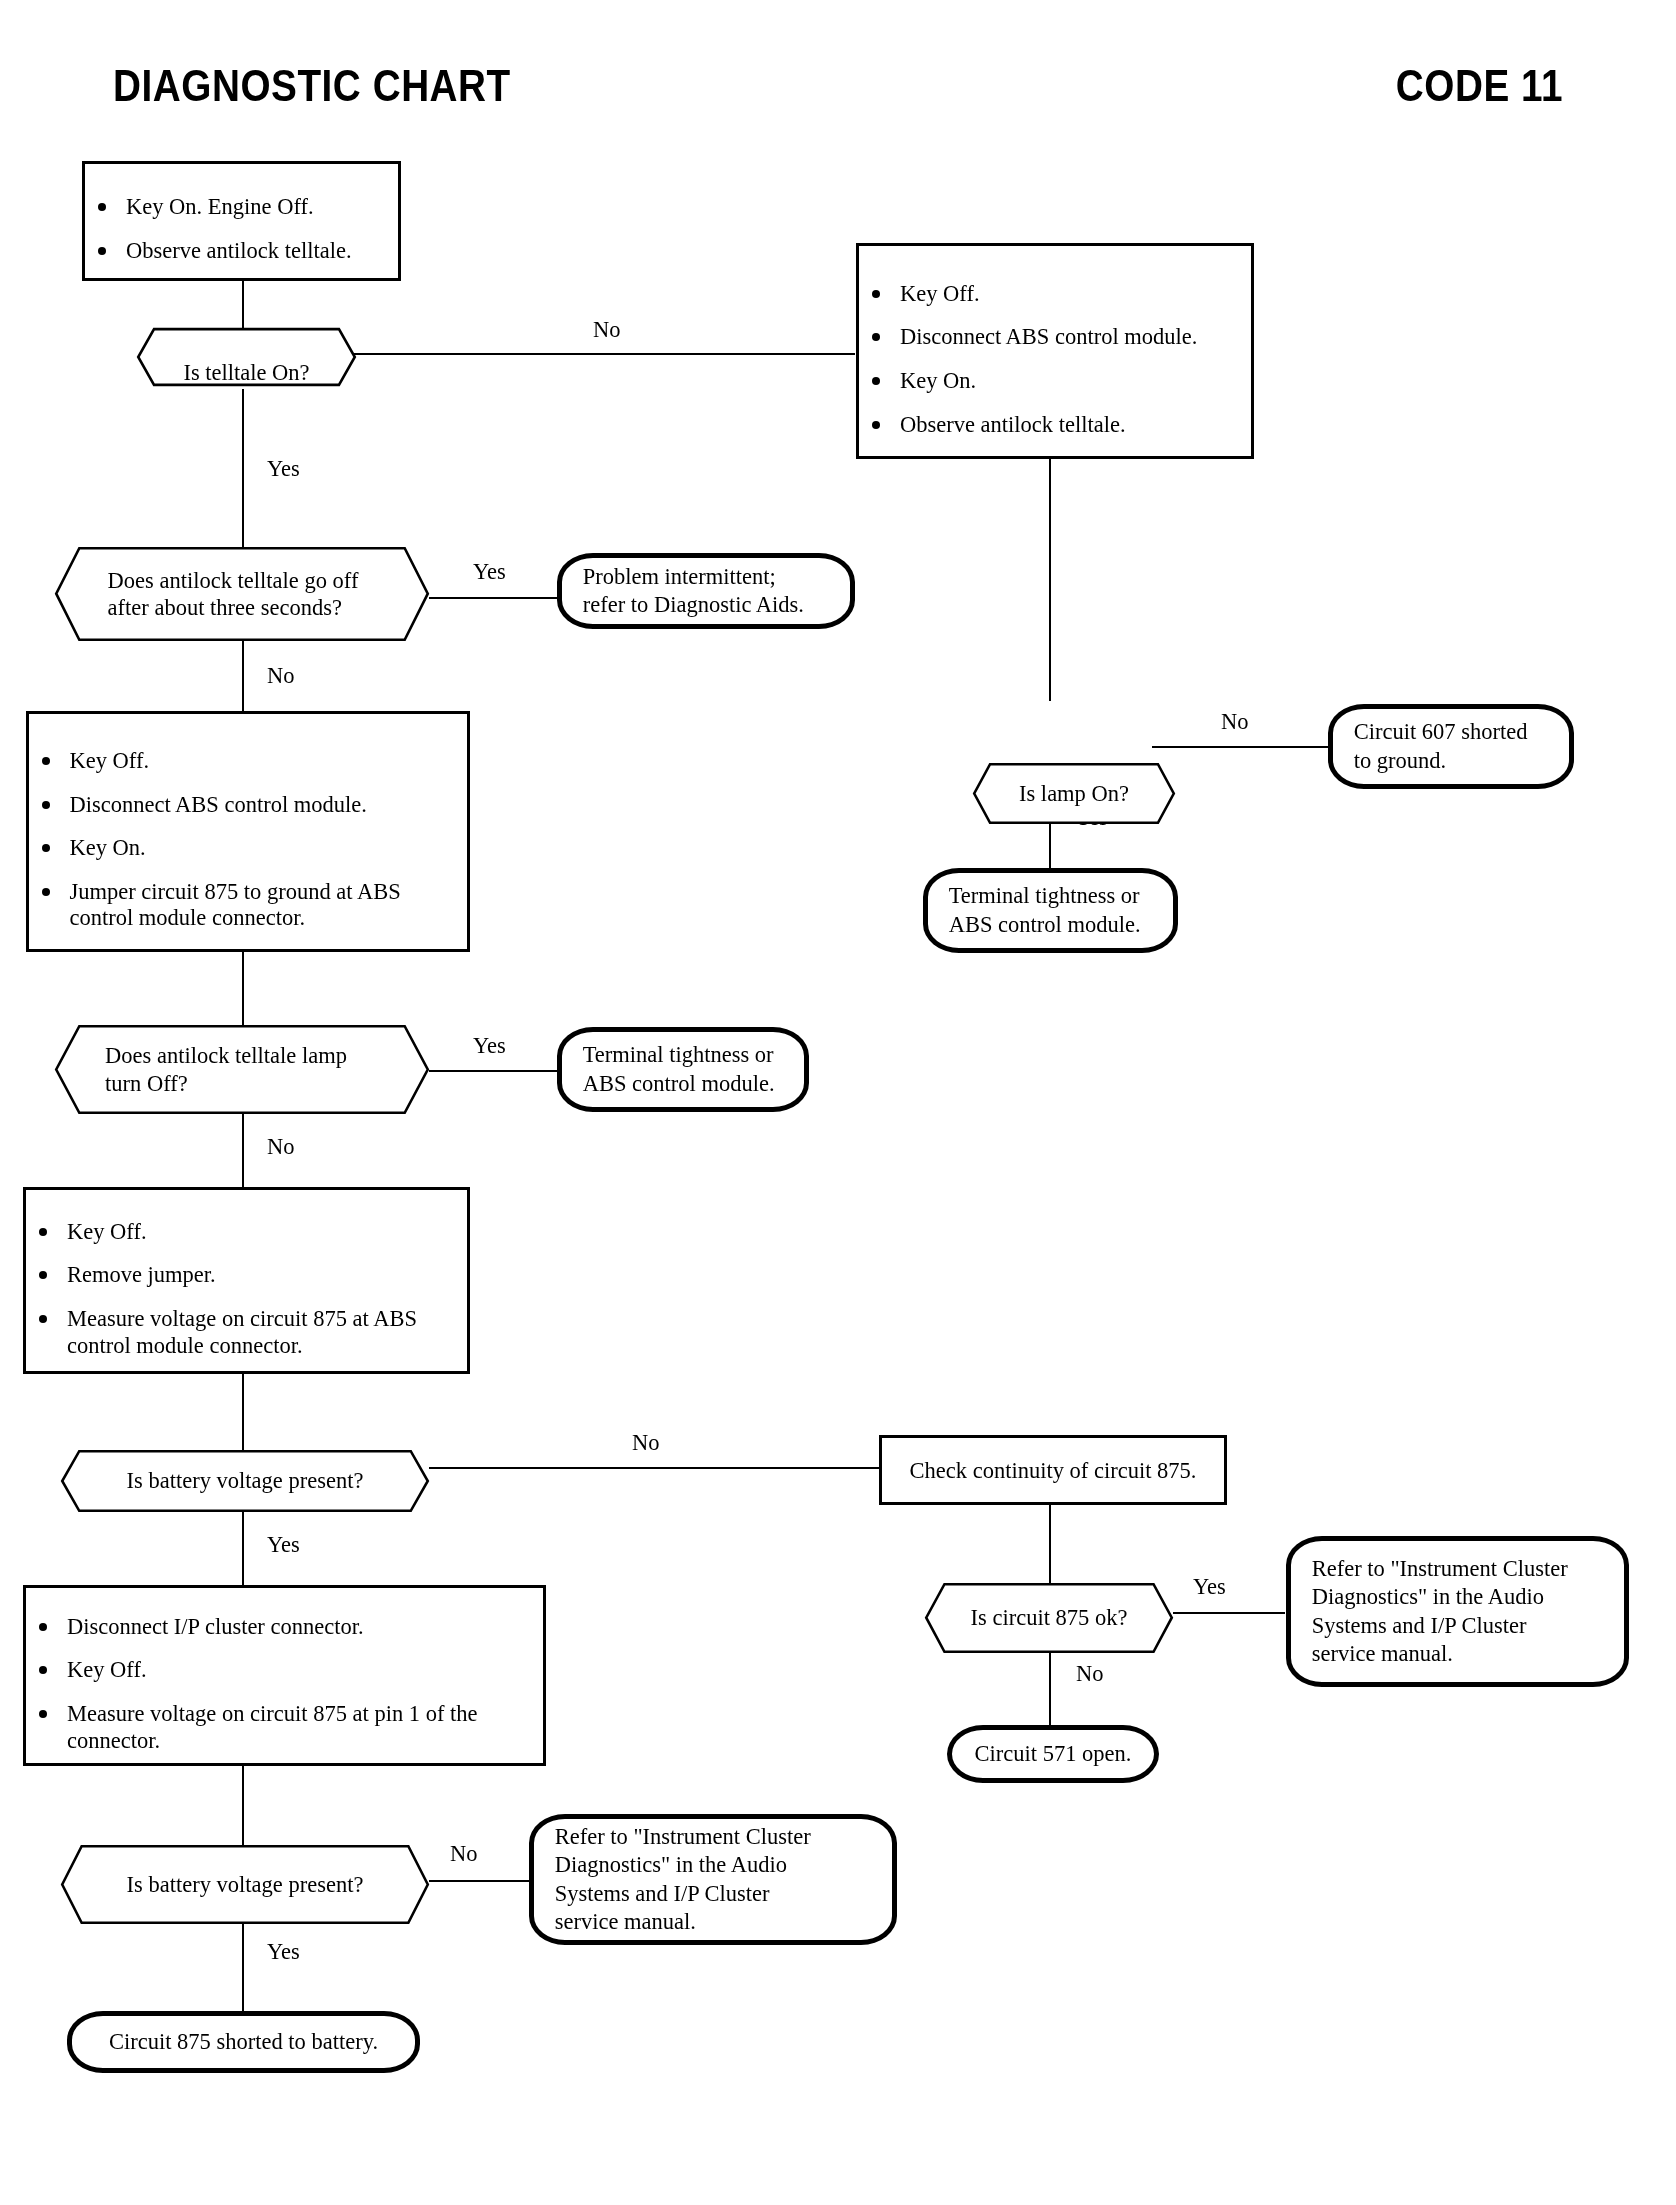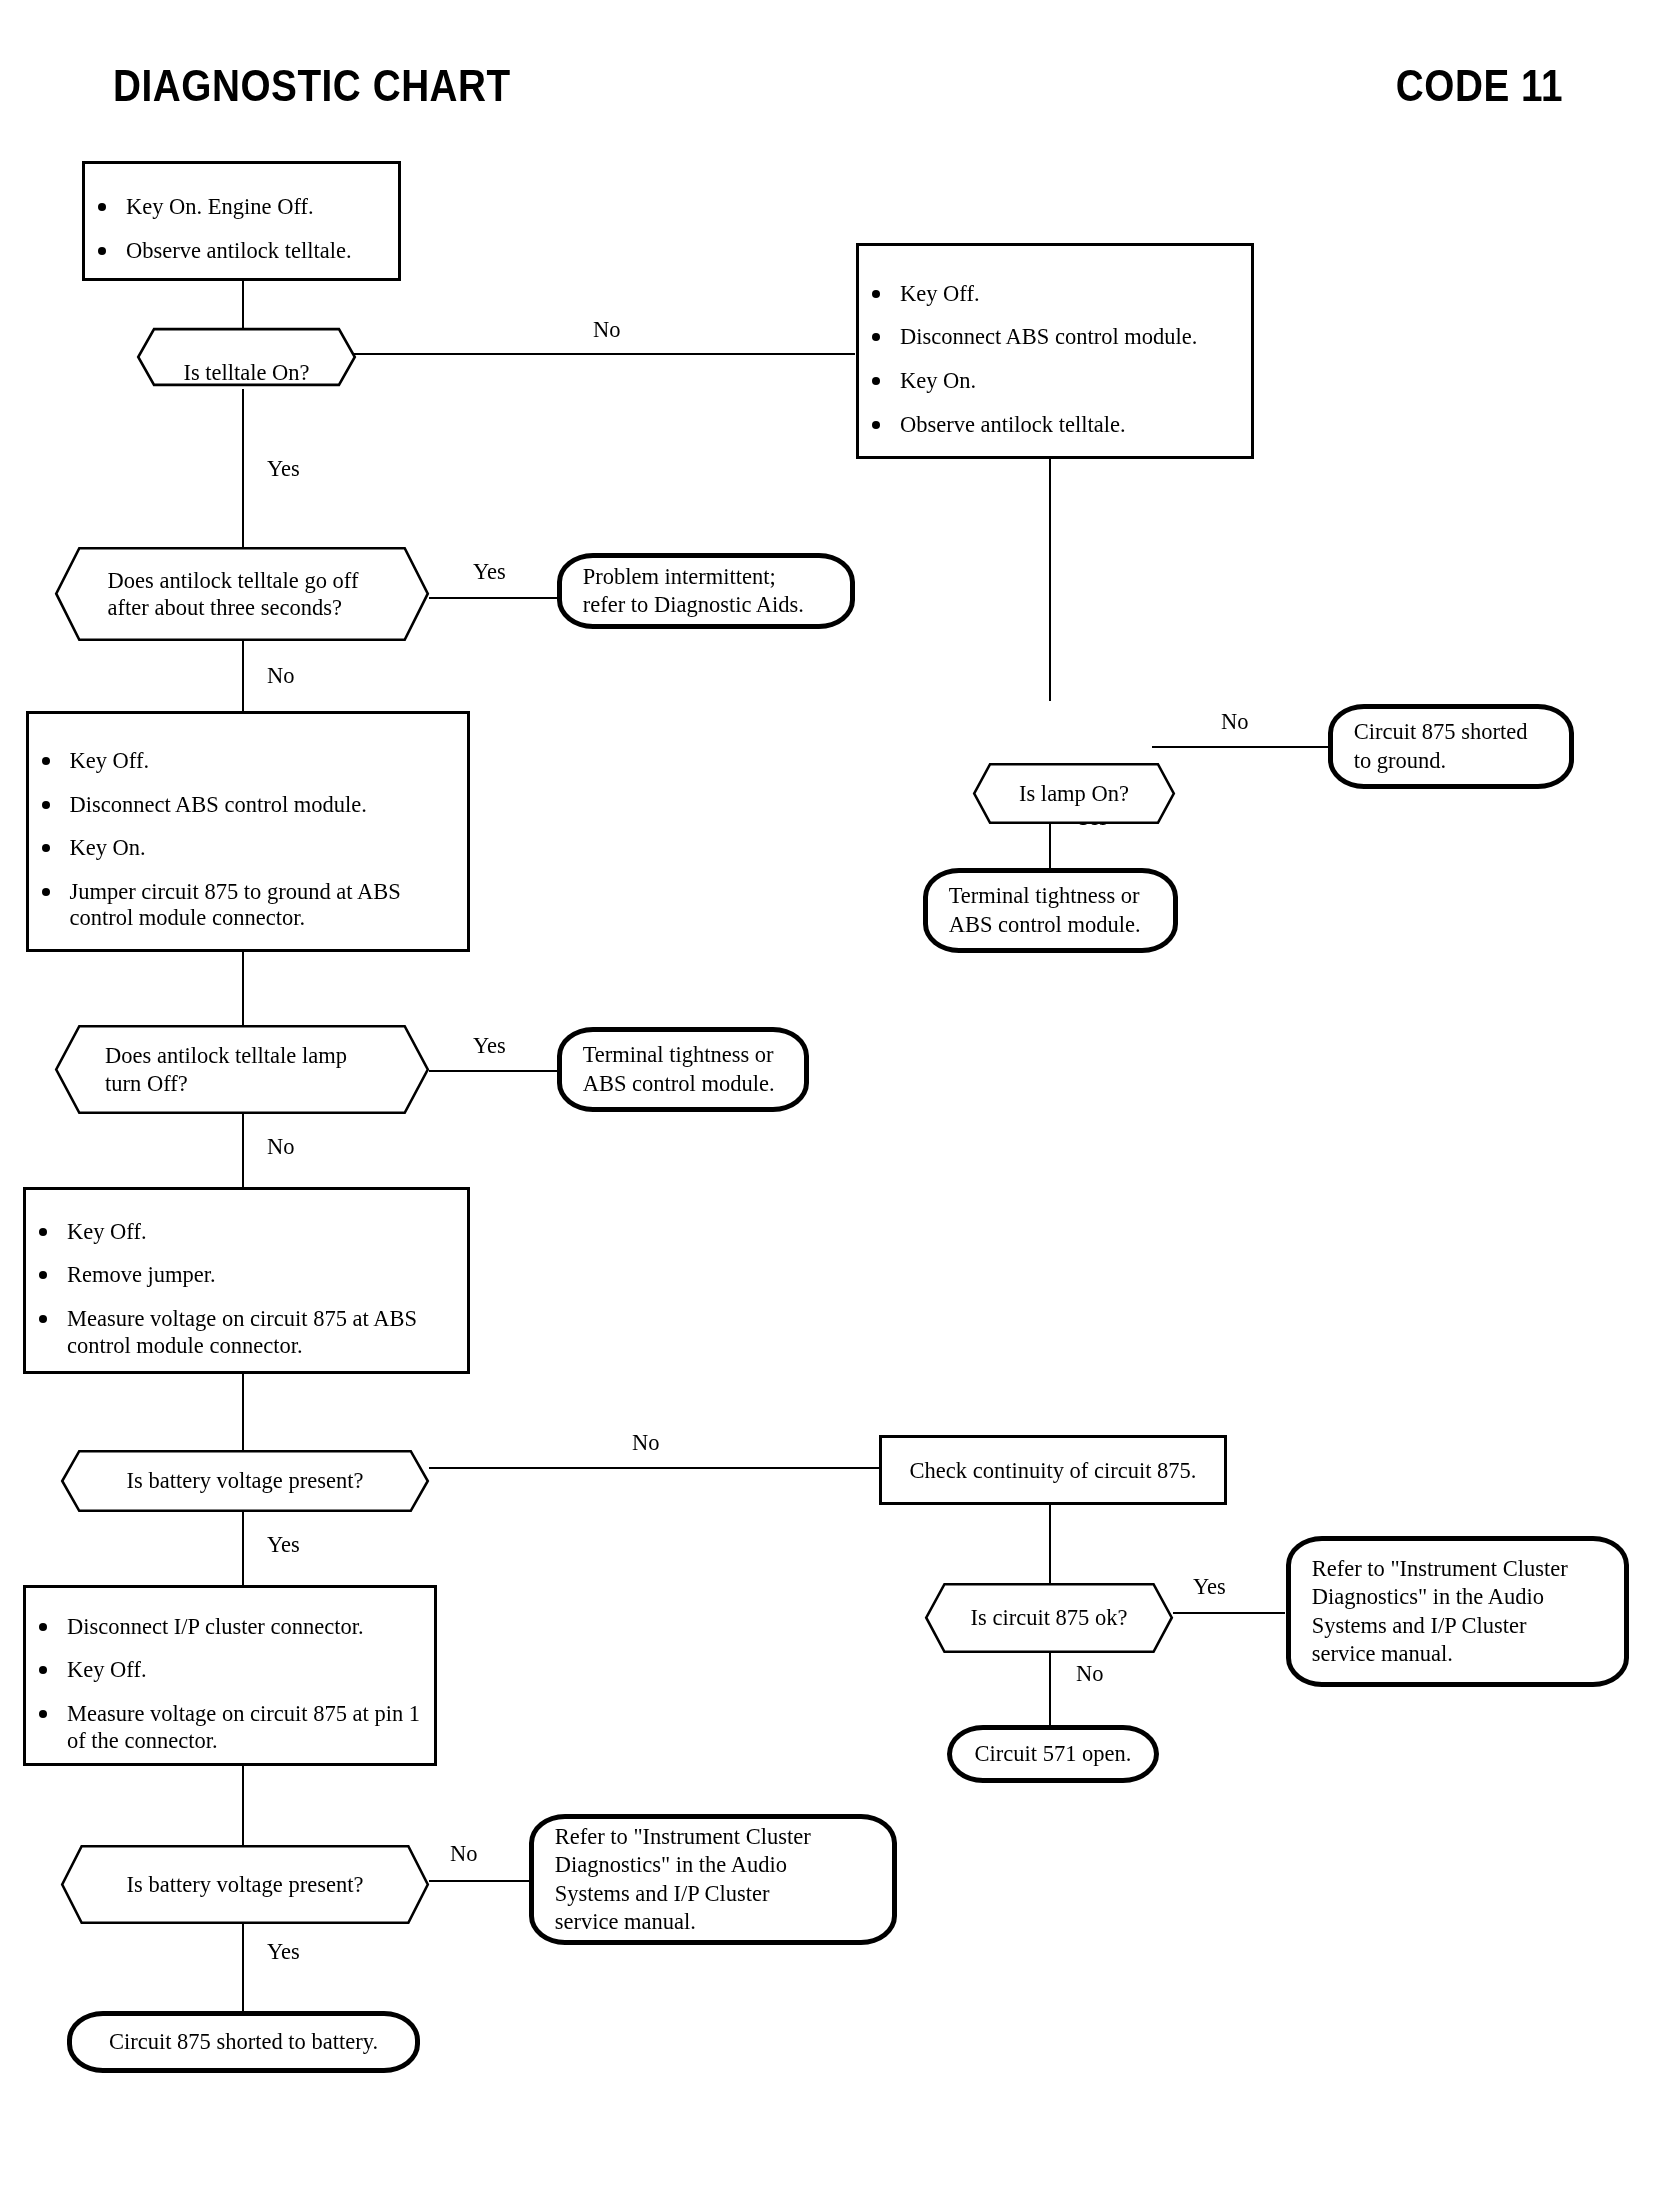--- a/index.html
+++ b/index.html
@@ -208,21 +208,21 @@
 
   <div class="node dec ctr" style="left:973px;top:723px;width:202px;height:61px;margin-top:40px;">
     <svg viewBox="0 0 332 100" preserveAspectRatio="none">
       <polygon points="28,2 304,2 330,50 304,98 28,98 2,50" fill="#fff" stroke="#000" stroke-width="2.6" vector-effect="non-scaling-stroke"></polygon>
     </svg>
     <div class="txt">Is lamp On?</div>
   </div>
 
   <div class="node term" style="left:1328px;top:704px;width:246px;height:85px;">
     <div class="txt">
-      <div>Circuit 875 shorted</div>
+      <div>Circuit 607 shorted</div>
       <div>to ground.</div>
     </div>
   </div>
 
   <div class="node term" style="left:923px;top:868px;width:255px;height:85px;">
     <div class="txt">
       <div>Terminal tightness or</div>
       <div>ABS control module.</div>
     </div>
   </div>
@@ -304,21 +304,21 @@
       <div>service manual.</div>
     </div>
   </div>
 
   <div class="node term center" style="left:947px;top:1725px;width:212px;height:58px;">
     <div class="txt">
       <div>Circuit 571 open.</div>
     </div>
   </div>
 
-  <div class="node proc" style="left:23px;top:1585px;width:414px;height:181px;">
+  <div class="node proc" style="left:23px;top:1585px;width:523px;height:181px;">
     <div class="inner" style="padding:9.7px 6px;">
       <ul class="bullets">
         <li>Disconnect I/P cluster connector.</li>
         <li>Key Off.</li>
         <li>Measure voltage on circuit 875 at pin 1 of the connector.</li>
       </ul>
     </div>
   </div>
 
   <div class="node dec ctr" style="left:61px;top:1845px;width:368px;height:79px;">

